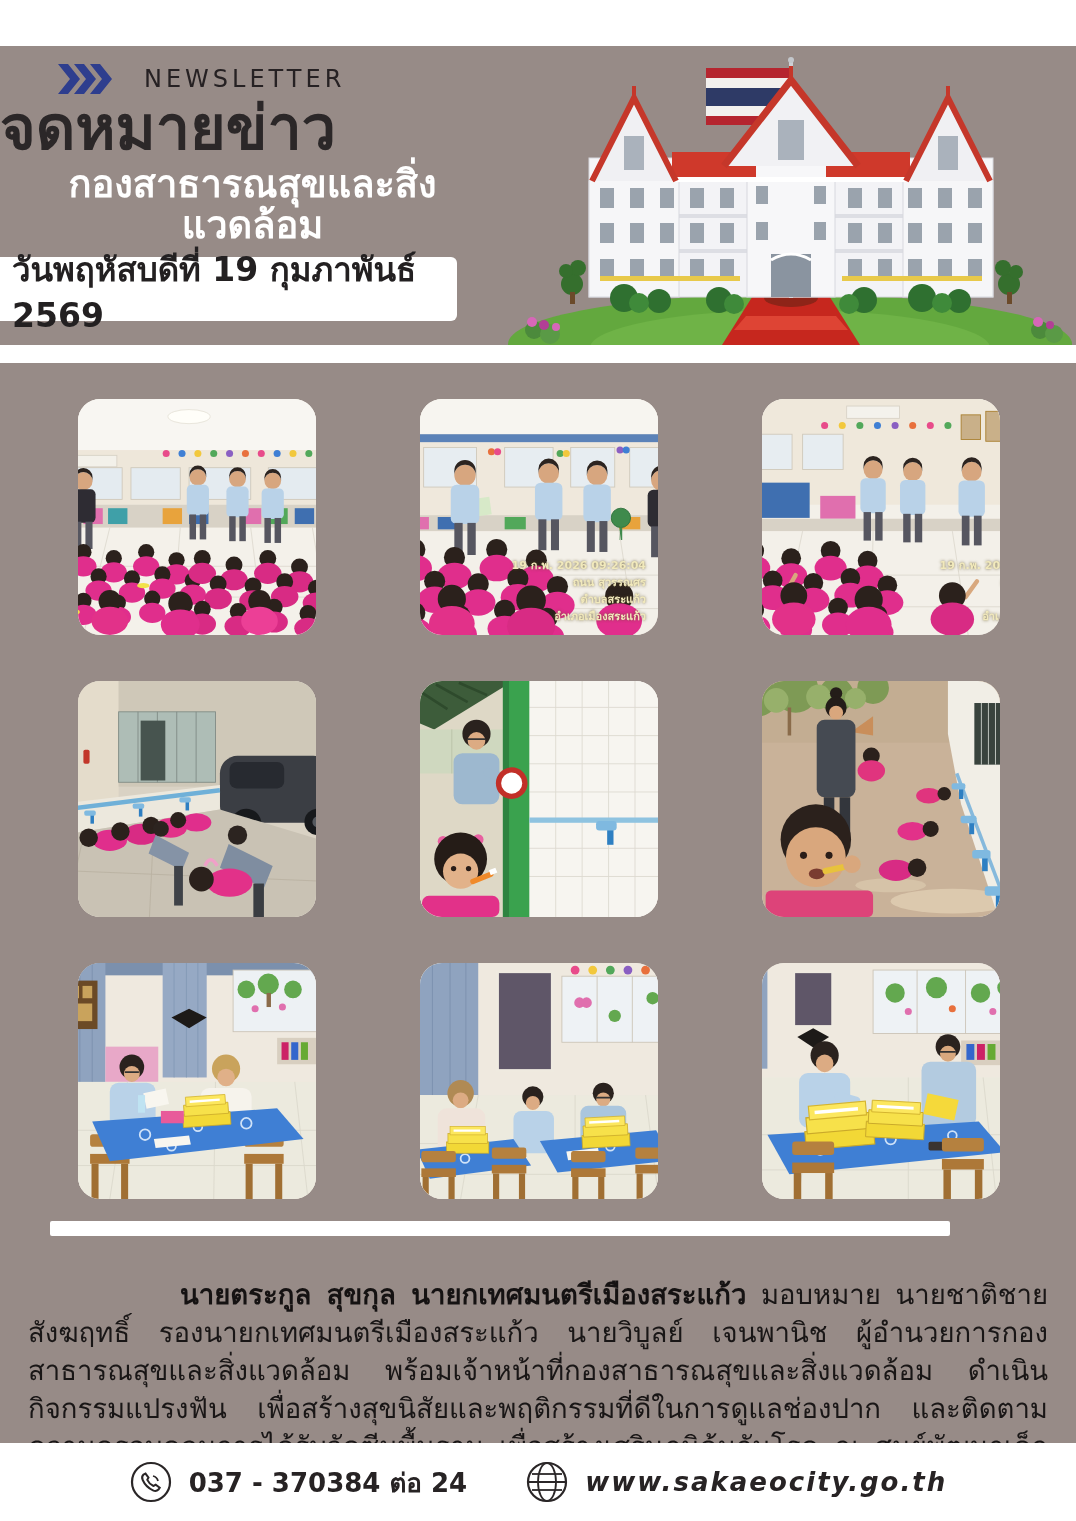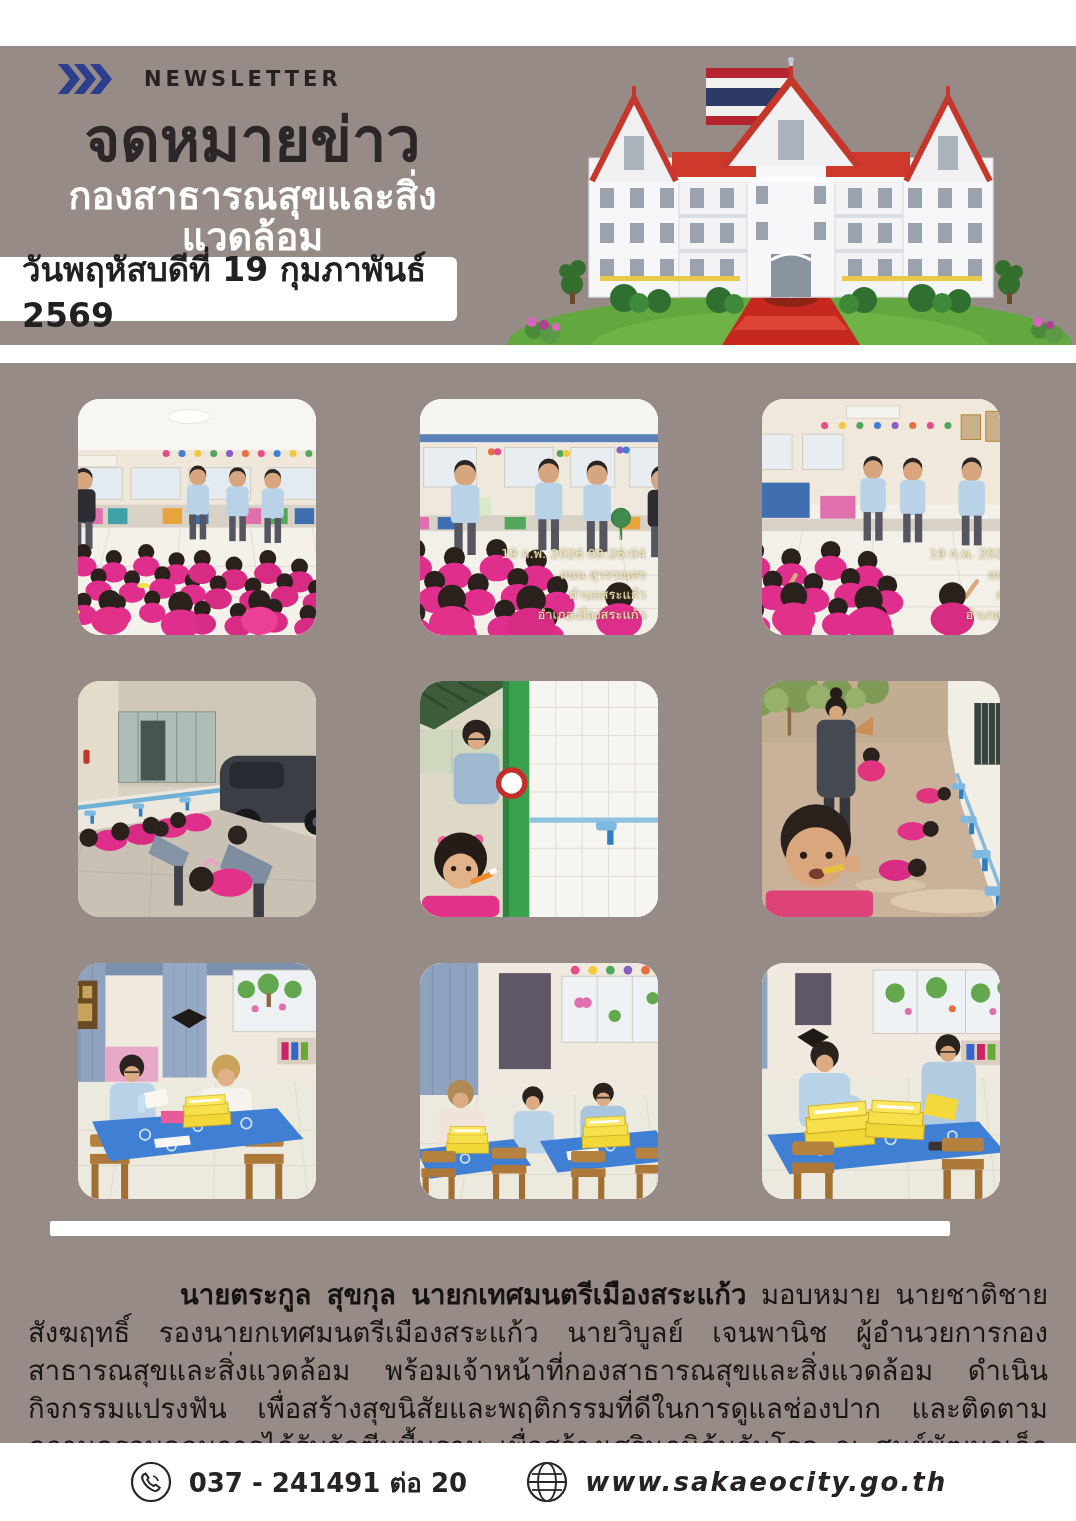--- a/index.html
+++ b/index.html
@@ -3,37 +3,37 @@
 <meta charset="utf-8">
 <style>
   html,body{margin:0;padding:0;background:#ffffff;}
   .page{position:relative;width:1076px;height:1521px;background:#ffffff;overflow:hidden;
         font-family:"DejaVu Sans","Liberation Sans",sans-serif;}
 
   
   .header{position:absolute;left:0;top:46px;width:1076px;height:299px;background:#978b87;}
   .header-left{position:absolute;left:0;top:0;width:505px;height:299px;}
   .kicker-row{display:flex;align-items:center;gap:30px;padding:18px 0 0 58px;}
-  .kicker{font-size:21px;font-weight:700;letter-spacing:4px;color:#262123;}
-  .main-title{margin-top:12px;text-align:center;font-size:61px;font-weight:800;color:#2b2728;line-height:1.12;}
+  .kicker{font-size:24px;font-weight:400;letter-spacing:4px;color:#262123;}
+  .main-title{margin-top:0px;font-size:61px;font-weight:800;color:#2b2728;line-height:1.12;}
   .sub1{margin-top:2px;text-align:center;font-size:45px;font-weight:800;color:#ffffff;line-height:1.08;}
   .sub2{margin-top:2px;text-align:center;font-size:38px;font-weight:800;color:#ffffff;line-height:1.08;}
   .date-bar{position:absolute;left:0;top:211px;width:457px;height:64px;background:#ffffff;
-            border-radius:0 6px 6px 0;display:flex;align-items:center;padding-left:22px;box-sizing:border-box;
+            border-radius:0 6px 6px 0;display:flex;align-items:center;padding-left:12px;box-sizing:border-box;
             font-size:33px;font-weight:700;color:#232021;}
   .building{position:absolute;right:0;top:0;width:572px;height:299px;}
 
   
   .content{position:absolute;left:0;top:363px;width:1076px;height:1080px;background:#978b87;}
   .photo-grid{position:absolute;left:38px;top:20px;width:1002px;display:grid;
               grid-template-columns:318px 318px 318px;grid-auto-rows:268px;gap:14px 24px;}
   .photo{position:relative;border-radius:22px;overflow:hidden;background:#e9e4dc;}
   .photo svg{display:block;width:100%;height:100%;}
   .wm{position:absolute;right:12px;bottom:10px;text-align:right;color:#f1e9bc;
-      font-size:13px;line-height:1.55;font-weight:400;text-shadow:0 0 3px rgba(96,82,40,.85);}
+      font-size:11px;line-height:1.55;font-weight:700;text-shadow:0 0 3px rgba(96,82,40,.85);}
   .wm.clip{right:-74px;}
   .divider{position:absolute;left:50px;top:858px;width:900px;height:15px;background:#ffffff;border-radius:2px;}
   .article{position:absolute;left:28px;top:884px;width:1020px;font-size:27.5px;line-height:38px;
            color:#191616;text-align:justify;text-indent:152px;}
   .article .lead{font-weight:800;color:#151212;}
 
   
   .footer{position:absolute;left:0;bottom:0;width:1076px;height:78px;background:#ffffff;
           display:flex;align-items:center;justify-content:center;gap:58px;}
   .footer-item{display:flex;align-items:center;gap:16px;font-size:26px;font-weight:700;color:#272324;}
@@ -691,21 +691,21 @@
     <p class="article"><span class="lead">นายตระกูล สุขกุล นายกเทศมนตรีเมืองสระแก้ว</span><span> มอบหมาย นายชาติชาย สังฆฤทธิ์ รองนายกเทศมนตรีเมืองสระแก้ว นายวิบูลย์ เจนพานิช ผู้อำนวยการกองสาธารณสุขและสิ่งแวดล้อม พร้อมเจ้าหน้าที่กองสาธารณสุขและสิ่งแวดล้อม ดำเนินกิจกรรมแปรงฟัน เพื่อสร้างสุขนิสัยและพฤติกรรมที่ดีในการดูแลช่องปาก และติดตามความครอบคลุมการได้รับวัคซีนพื้นฐาน เพื่อสร้างเสริมภูมิคุ้มกันโรค ณ ศูนย์พัฒนาเด็กเล็ก เทศบาลเมืองสระแก้ว ศูนย์ที่ 2 (บ้านลัดกะสัง)</span></p>
   </main>
 
   <footer class="footer">
     <div class="footer-item">
       <svg width="44" height="44" viewBox="0 0 44 44">
         <circle cx="22" cy="22" r="19" fill="none" stroke="#2a2627" stroke-width="2.2"></circle>
         <path d="M14.5 14.5 c-1.5 1.5 -1.8 3.5 -0.8 5.5 c2 4.5 5.8 8.3 10.3 10.3 c2 1 4 0.7 5.5 -0.8 l1.2 -1.7 l-4 -3 l-2.2 1.2 c-2.6 -1.2 -5 -3.6 -6.2 -6.2 l1.2 -2.2 l-3 -4 z" fill="none" stroke="#2a2627" stroke-width="2"></path>
         <path d="M24 16 q4 1 5 5" fill="none" stroke="#2a2627" stroke-width="1.8"></path>
       </svg>
-      <span>037 - 241491 ต่อ 20</span>
+      <span>037 - 370384 ต่อ 24</span>
     </div>
     <div class="footer-item">
       <svg width="44" height="44" viewBox="0 0 44 44">
         <circle cx="22" cy="22" r="19" fill="none" stroke="#2a2627" stroke-width="2.2"></circle>
         <ellipse cx="22" cy="22" rx="9" ry="19" fill="none" stroke="#2a2627" stroke-width="1.8"></ellipse>
         <line x1="4" y1="22" x2="40" y2="22" stroke="#2a2627" stroke-width="1.8"></line>
         <line x1="7" y1="14" x2="37" y2="14" stroke="#2a2627" stroke-width="1.8"></line>
         <line x1="7" y1="30" x2="37" y2="30" stroke="#2a2627" stroke-width="1.8"></line>
       </svg>
       <span class="url">www.sakaeocity.go.th</span>

